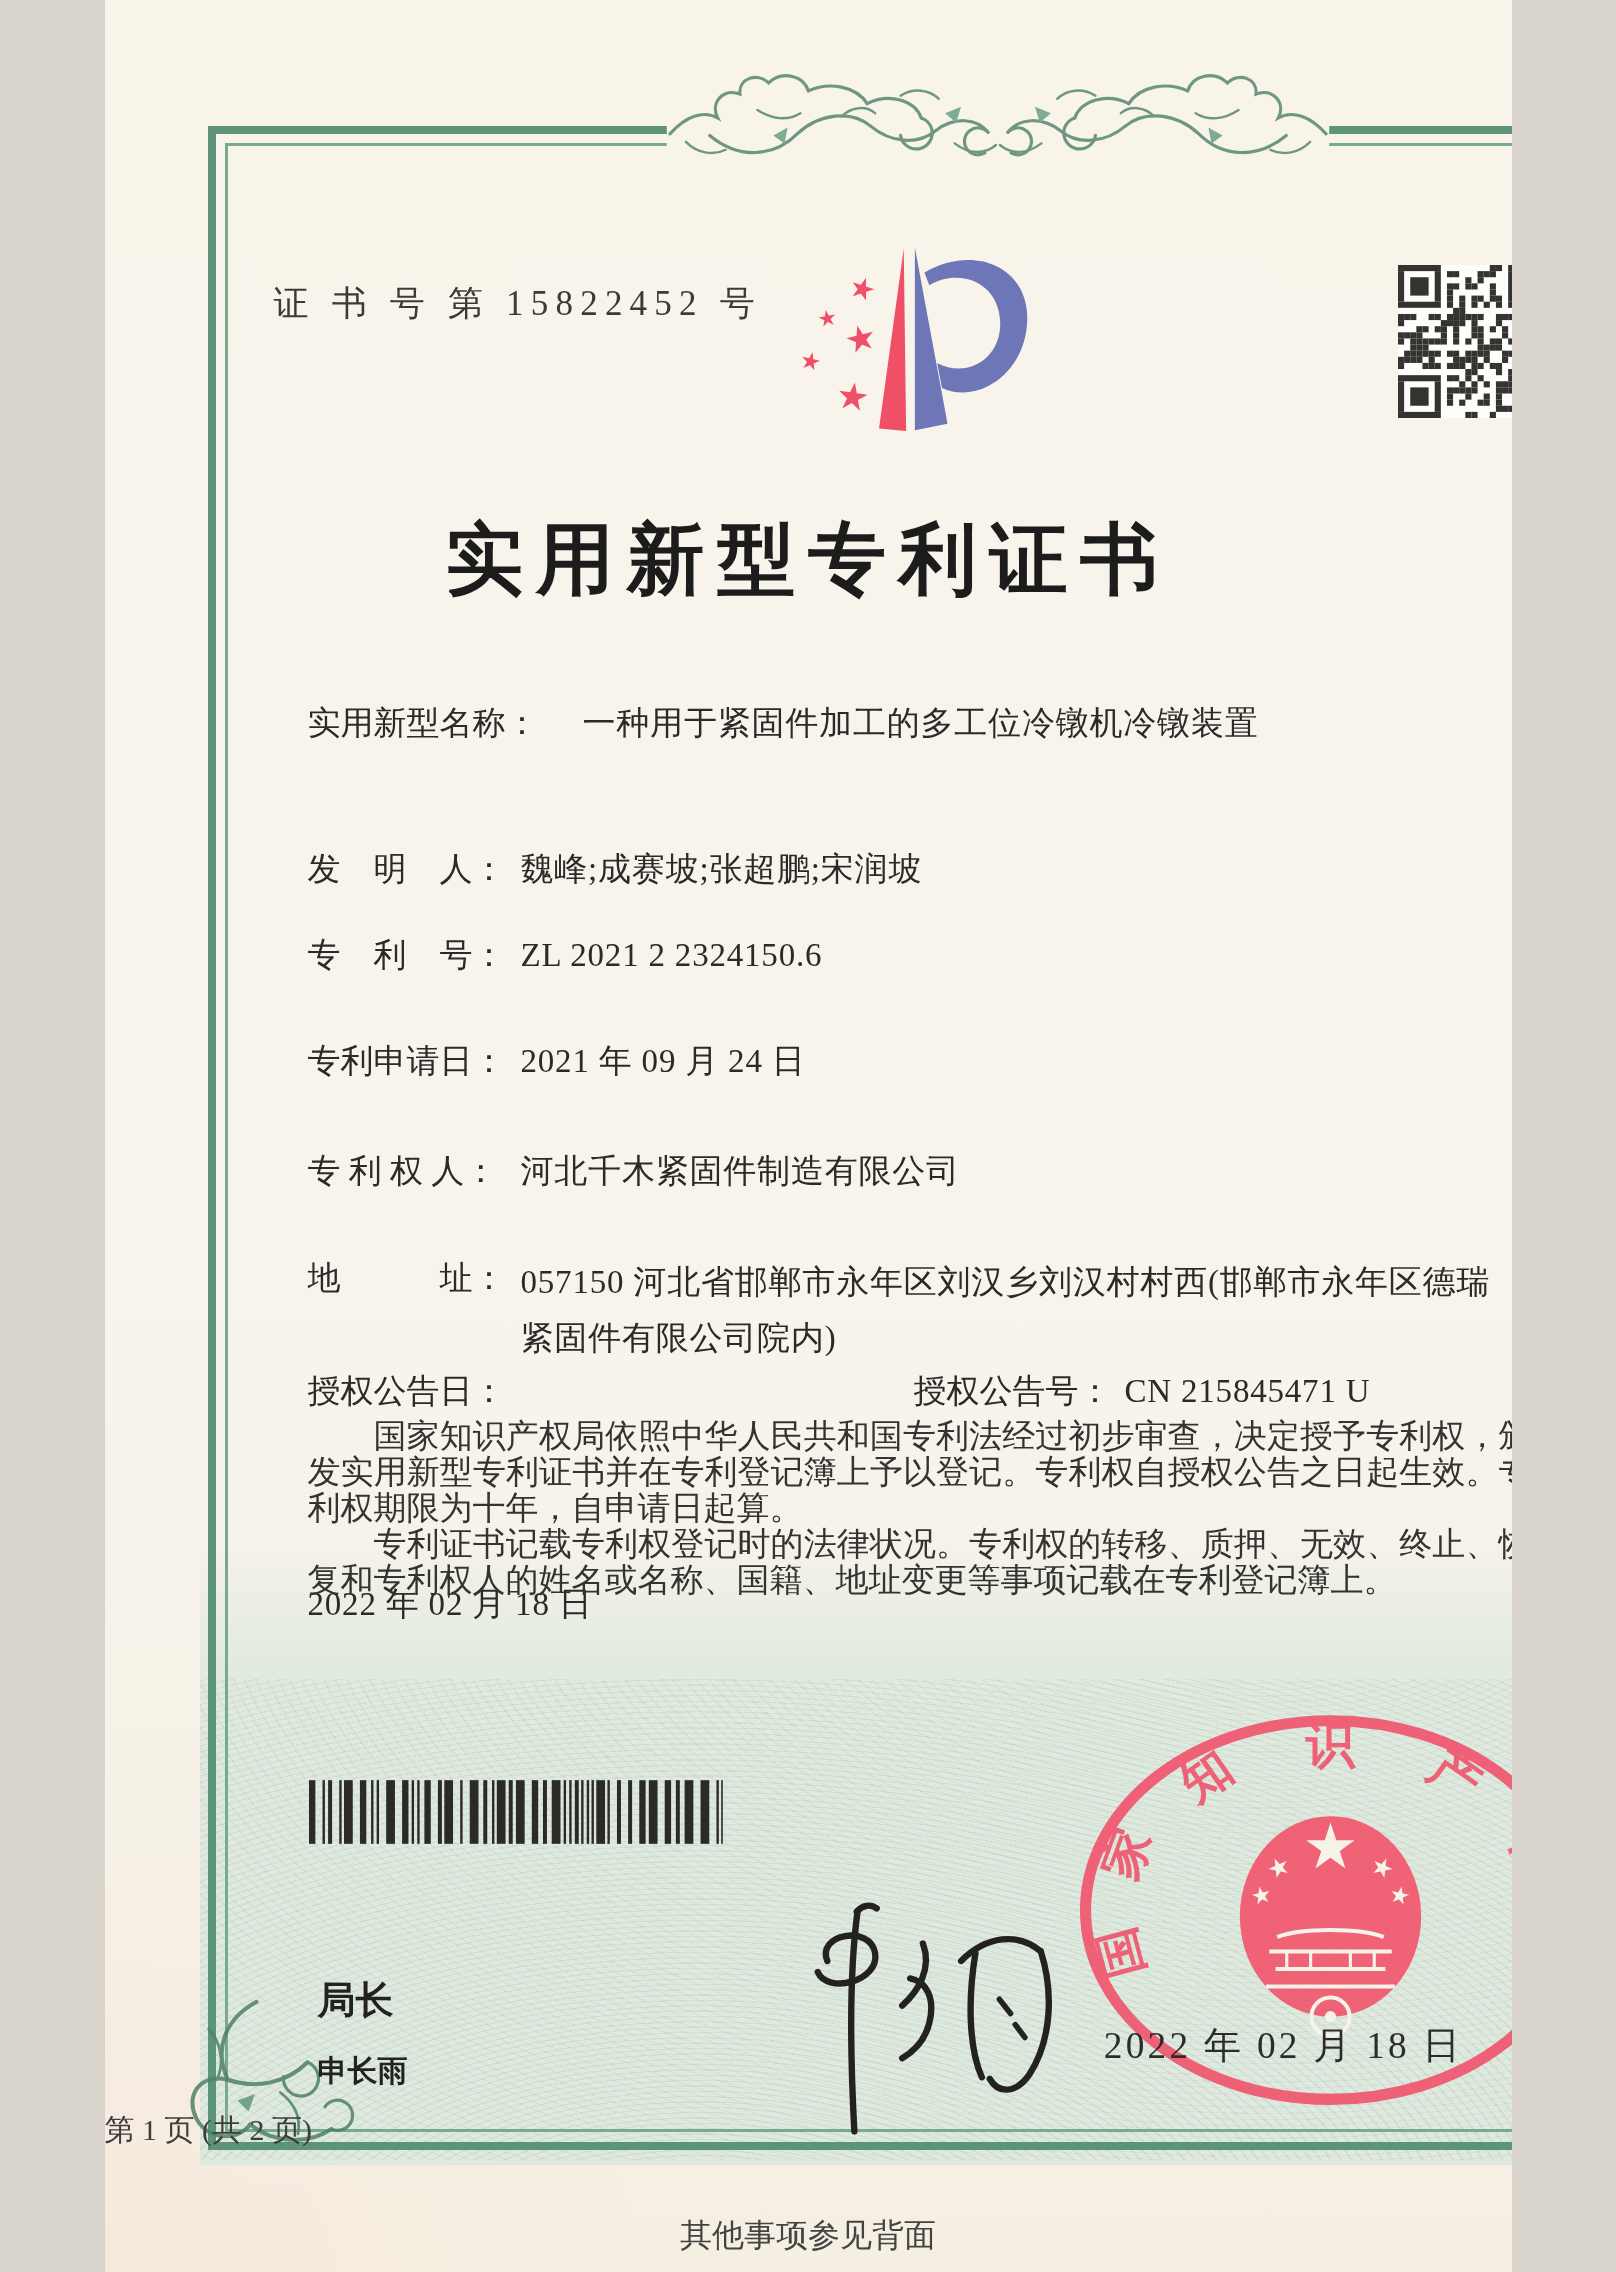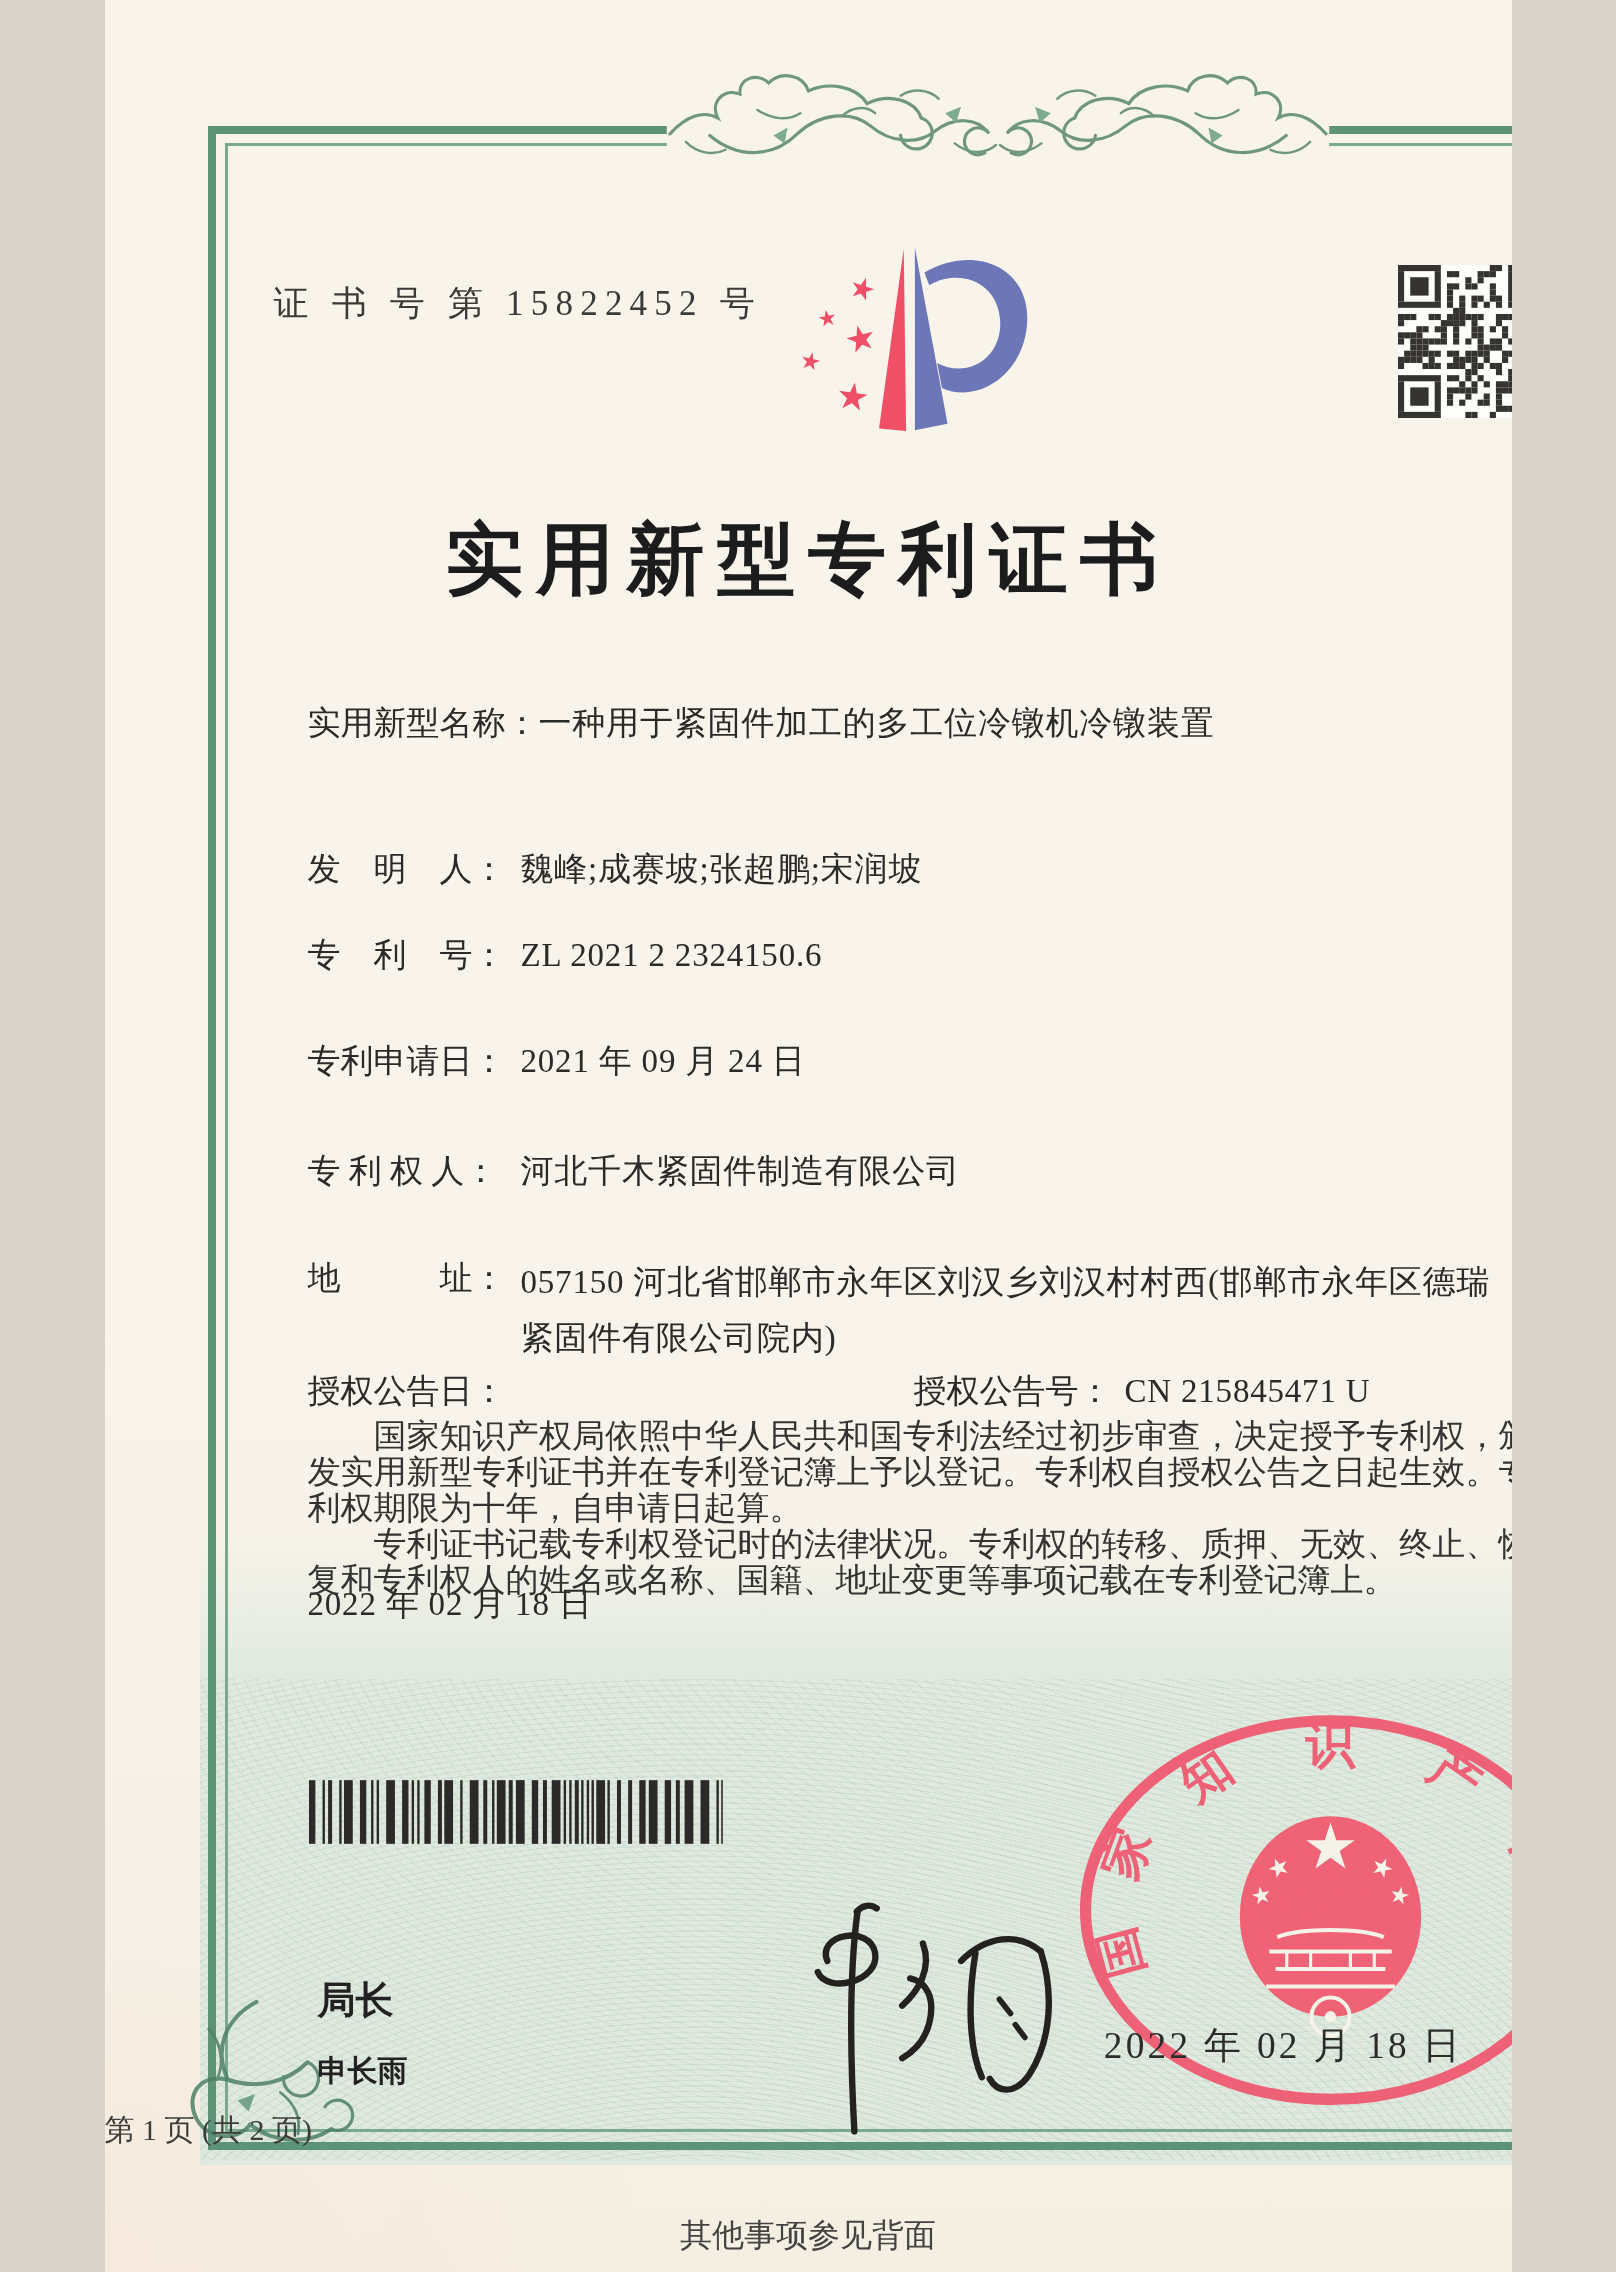--- a/index.html
+++ b/index.html
@@ -38,21 +38,21 @@
   .abs{position:absolute;}
   
   .cert-no{left:169px;top:280px;font-size:35px;letter-spacing:7.2px;color:#3a3a38;}
   .title{
     left:0;right:0;top:508px;text-align:center;
     font-size:78px;font-weight:bold;letter-spacing:12.7px;color:#1c1c1c;
   }
   .row{left:203px;width:1229px;font-size:33px;line-height:48px;display:flex;}
   .row .lbl{flex:0 0 213px;white-space:nowrap;}
   .row .val{letter-spacing:0.8px;}
-  .row-name{top:699px;}
+  .row-name{top:699px;gap:44px;}
   .row-inventor{top:815px;margin-top:30px;}
   .row-patentno{top:931px;}
   .row-filing{top:1037px;}
   .row-patentee{top:1147px;}
   .row-address{top:1254px;}
   .row-address .val{width:995px;line-height:56px;}
   .row-grant{top:1367px;flex-direction:column;}
   .grantno-pair{position:absolute;left:606px;top:0;display:flex;}
   .grantno-pair .lbl{flex:0 0 211px;}
   .body-text{left:203px;top:1418px;width:1224px;}

